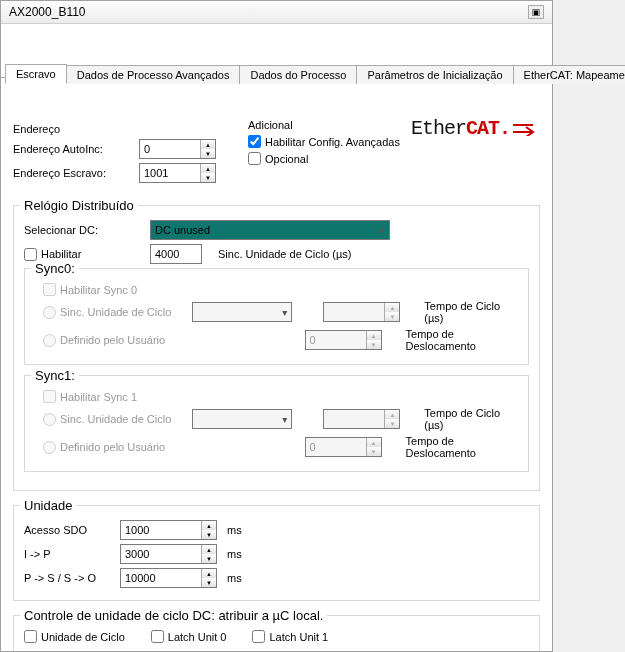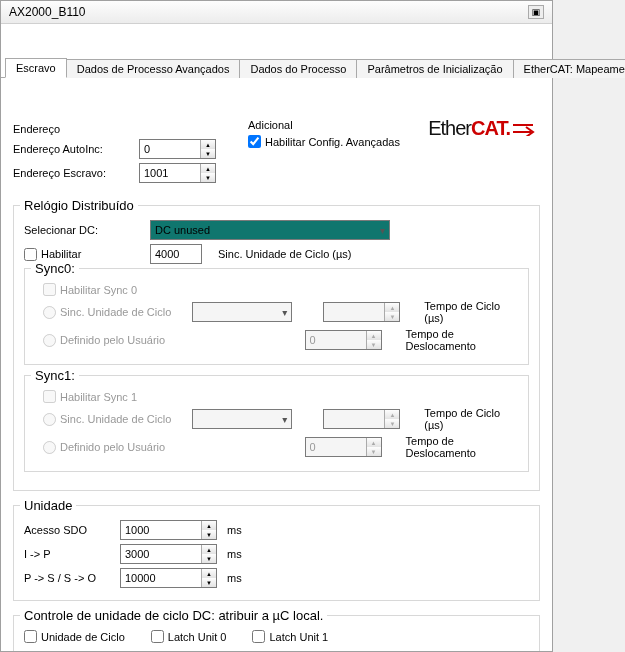--- a/index.html
+++ b/index.html
@@ -48,21 +48,21 @@
   .tab {
     padding: 3px 10px;
     border: 1px solid #a9a9a9;
     border-bottom: none;
     background: #f4f4f4;
     margin-right: -1px;
     cursor: pointer;
     white-space: nowrap;
     font-size: 11px;
     position: relative;
-    top: 1px;
+    top: 7px;
   }
   .tab.active {
     background: #fff;
     border-bottom: 1px solid #fff;
     z-index: 2;
   }
   .panel {
     flex: 1;
     padding: 8px 12px;
     overflow: auto;
@@ -155,21 +155,21 @@
     color: #999;
   }
   .radio input { margin: 0; }
   .top-row { display: flex; gap: 10px; align-items: flex-start; }
   .endereco-col { flex: 0 0 225px; }
   .adicional-col { flex: 1; position: relative; }
   .logo {
     position: absolute;
     right: 4px;
     top: 2px;
-    font-family: Liberation Sans, sans-serif;
+    font-family: Liberation Mono, monospace;
     font-size: 20px;
     font-weight: bold;
     letter-spacing: -1px;
     display: flex;
     align-items: center;
   }
   .logo .ether { color: #111; font-weight: normal; }
   .logo .cat { color: #c00; }
   .logo svg { margin-left: 2px; }
   .sync-sub { padding-left: 8px; }
@@ -224,20 +224,26 @@
         </div>
       </div>
 
       <div class="adicional-col">
         <div style="padding:4px 0;">
           <span>Adicional</span>
           <div class="row">
             <label class="cb">
               <input type="checkbox" checked="" style="">
               <span>Habilitar Config. Avançadas</span>
+            </label>
+          </div>
+          <div class="row">
+            <label class="cb">
+              <input type="checkbox" style="">
+              <span>Opcional</span>
             </label>
           </div>
           <div class="logo">
             <span class="ether">Ether</span>
               <span class="cat">CAT.</span>
             <svg width="24" height="14">
                 <path d="M1 10 H19 M14 5 L21 10 L14 15 M1 3 H21" stroke="#c00" stroke-width="2" fill="none"></path>
               </svg>
           </div>
         </div>

